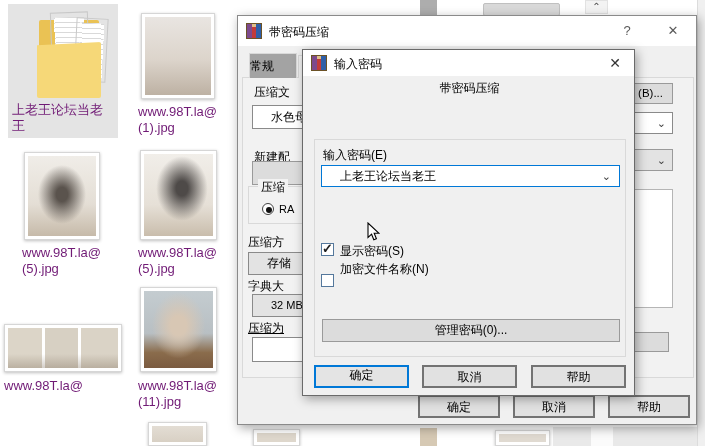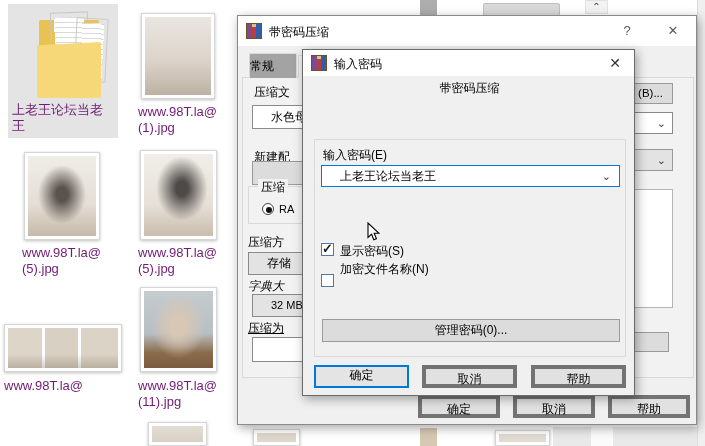--- a/index.html
+++ b/index.html
@@ -23,21 +23,21 @@
   
   .dialog{background:#f0f0f0;border:1px solid #8a8a8a;box-shadow:2px 3px 10px rgba(0,0,0,.35);}
   .titlebar{position:absolute;left:0;top:0;right:0;background:#fff;}
   .title-text{font-size:12px;color:#000;}
   .cap-btn{color:#5a5a5a;font-size:13px;text-align:center;cursor:default;}
   .rar-icon{display:flex;width:16px;height:16px;border:1px solid #6b5226;box-sizing:border-box;}
   .rar-icon i{flex:1;}
   .rar-p{background:#7d4a8d;}
   .rar-r{background:#c23b3b;background-image:linear-gradient(180deg,#e0c08a 0 3px,transparent 3px);}
   .rar-b{background:#2f5fa8;}
-  .btn{background:#e1e1e1;border:4px solid #737373;text-align:center;font-size:12px;line-height:19px;}
+  .btn{background:#e1e1e1;border:2px solid #737373;text-align:center;font-size:12px;line-height:19px;}
   .btn-gray{background:#dcdcdc;border:1px solid #9a9a9a;}
   .combo{background:#fff;border:1px solid #8a8a8a;font-size:12px;line-height:20px;padding-left:18px;overflow:hidden;white-space:nowrap;}
   .combo-gray{background:#e3e3e3;}
   .chev{position:absolute;right:6px;top:0;bottom:0;display:flex;align-items:center;color:#404040;font-size:11px;}
   .lbl{font-size:12px;color:#000;white-space:nowrap;}
   .groupbox{border:1px solid #d9d9d9;}
   .checkbox{width:13px;height:13px;background:#fff;border:1px solid #55789c;position:relative;}
   .checkbox .mark{position:absolute;left:0;top:-3px;font-size:13px;font-weight:bold;color:#1f1f1f;}
   .radio{width:12px;height:12px;border-radius:50%;border:1px solid #444;background:#fff;position:relative;}
   .radio .dot{position:absolute;left:3px;top:3px;width:6px;height:6px;border-radius:50%;background:#111;}
@@ -160,21 +160,21 @@
     <div class="abs radio" style="left:24px;top:187px;">
       <span class="dot"></span>
     </div>
     <span class="abs lbl" style="left:41px;top:187px;font-size:11px;">RA</span>
 
     <span class="abs lbl" style="left:10px;top:218px;">压缩方</span>
     <div class="abs combo combo-gray" style="left:10px;top:236px;width:66px;height:23px;">
       <span>存储</span>
     </div>
 
-    <span class="abs lbl" style="left:10px;top:262px;font-style:italic;">字典大</span>
+    <span class="abs lbl" style="left:10px;top:262px;">字典大</span>
     <div class="abs combo combo-gray" style="left:14px;top:278px;width:60px;height:23px;font-size:11px;">
       <span>32 MB</span>
     </div>
 
     <span class="abs lbl" style="left:10px;top:304px;text-decoration:underline;">压缩为</span>
     <div class="abs combo" style="left:14px;top:321px;width:60px;height:25px;"></div>
 
     <div class="abs btn btn-gray" style="left:361px;top:67px;width:74px;height:21px;text-align:right;padding-right:9px;font-size:11.5px;">
       <span>(B)...</span>
     </div>

